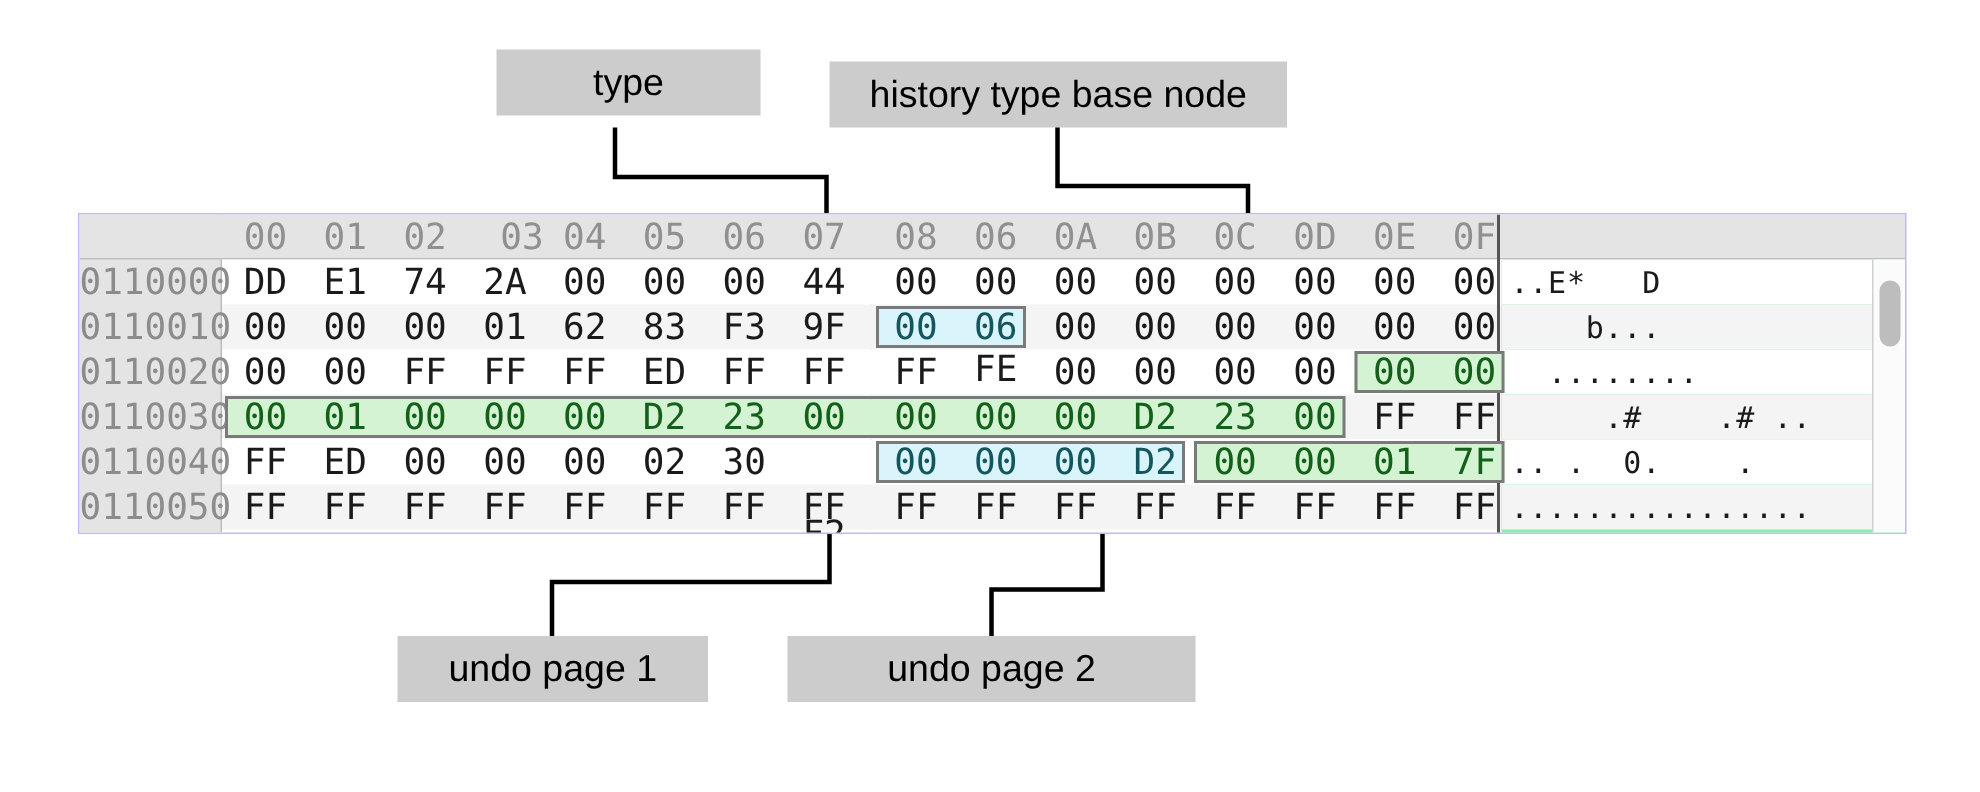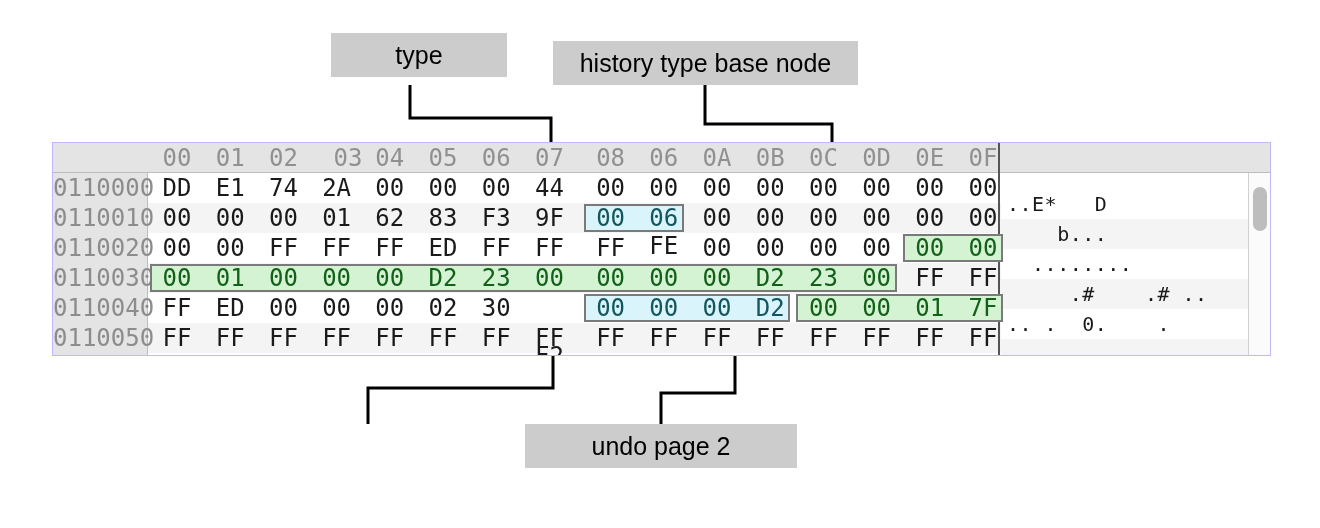--- a/index.html
+++ b/index.html
@@ -60,22 +60,22 @@
 
   
   .hl{position:absolute;height:28px;box-sizing:border-box;border:2px solid #7a7a7a;}
   .hl.blue{background:#d9f4fa;}
   .hl.green{background:#d3f3d2;}
   .bytecell.bluetxt{color:#14555e;}
   .bytecell.greentxt{color:#14601a;}
 
   
   #asciipane{
-    position:absolute;left:948px;top:46px;width:271px;height:184px;
-    background:#0ea5e9;overflow:hidden;
+    position:absolute;left:948px;top:30px;width:271px;height:184px;
+    background:#86efac;overflow:hidden;
   }
   .asciirow{position:absolute;left:0;width:271px;height:30px;}
   .asciirow.odd{background:#ffffff;}
   .asciirow.even{background:#f4f4f4;}
   .asciitxt{
     position:absolute;left:6px;top:0;height:30px;line-height:30px;
     font-family:"DejaVu Sans Mono","Liberation Mono",monospace;
     font-size:20px;color:#1a1a1a;white-space:pre;letter-spacing:0.5px;
   }
   #scrolltrack{
@@ -89,20 +89,21 @@
 </style>
 </head>
 <body>
 
 <div id="stage">
 
   <div class="callout" id="co-type" style="left:331px;top:33px;width:176px;">type</div>
 
   <div class="callout" id="co-history" style="left:553px;top:41px;width:305px;">history type base node</div>
 
+  <div class="callout" id="co-undo1" style="left:265px;top:424px;width:207px;">undo page 1</div>
 
   <div class="callout" id="co-undo2" style="left:525px;top:424px;width:272px;">undo page 2</div>
 
   <svg id="links" viewBox="0 0 1320 528">
     <g fill="none" stroke="#000000" stroke-width="3">
 
       <path d="M410,85 L410,118 L551,118 L551,203"></path>
 
       <path d="M705,85 L705,124 L832,124 L832,240"></path>
 

